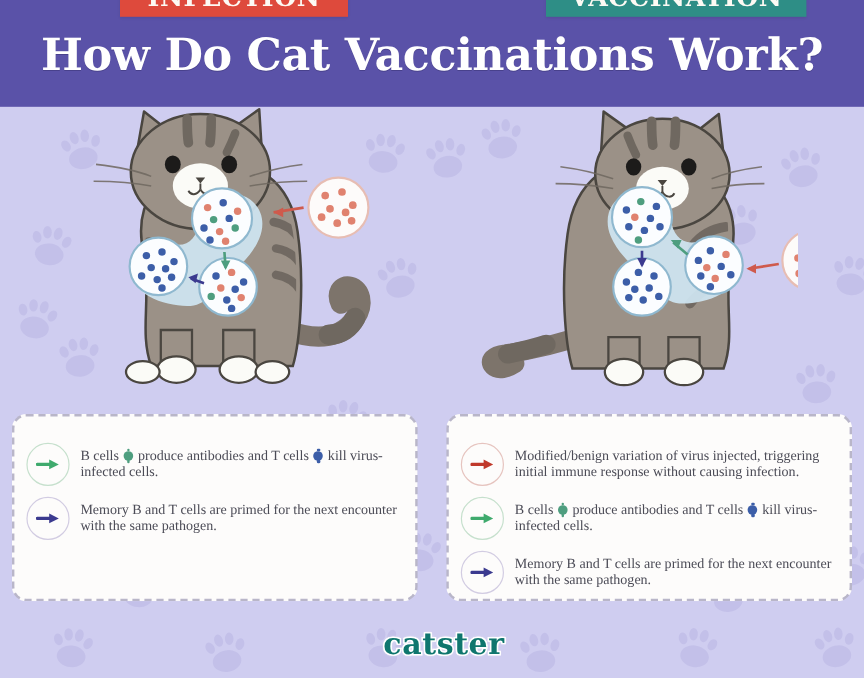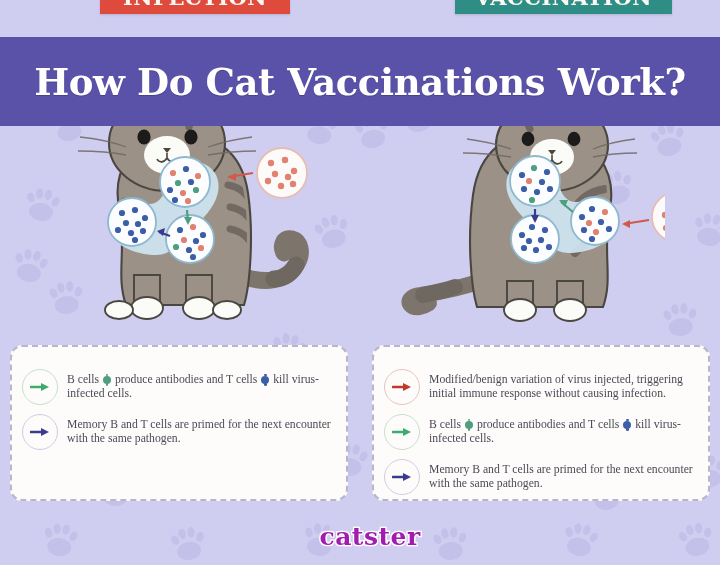--- a/index.html
+++ b/index.html
@@ -385,21 +385,21 @@
         <svg width="40" height="40" viewBox="0 0 40 40">
           <ellipse cx="20" cy="27" rx="12" ry="9" fill="#b4b0e0"></ellipse>
           <ellipse cx="8" cy="14" rx="3.6" ry="5" fill="#b4b0e0" transform="rotate(-22 8 14)"></ellipse>
           <ellipse cx="16" cy="9" rx="3.6" ry="5.2" fill="#b4b0e0" transform="rotate(-8 16 9)"></ellipse>
           <ellipse cx="25" cy="9" rx="3.6" ry="5.2" fill="#b4b0e0" transform="rotate(8 25 9)"></ellipse>
           <ellipse cx="33" cy="15" rx="3.6" ry="5" fill="#b4b0e0" transform="rotate(24 33 15)"></ellipse>
         </svg>
       </div>
     </div>
 
-  <div id="titlebar" style="background: rgb(90, 82, 168); margin-top: 37px;">
+  <div id="titlebar" style="background: rgb(90, 82, 168);">
     <div id="title" style="color: rgb(255, 255, 255);">How Do Cat Vaccinations Work?</div>
   </div>
 
   <div id="illus">
 
     <div class="catwrap" id="cat-left">
       <svg viewBox="0 0 300 240" xmlns="http://www.w3.org/2000/svg">
         <defs>
           <clipPath id="bodyclipL">
             <path d="M60 120 C52 80 70 58 110 54 C150 50 178 66 184 104 C190 142 186 190 180 212 L70 214 C60 186 64 152 60 120 Z"></path>
@@ -696,16 +696,16 @@
             </svg>
         </span>
         <span class="btext"><span>Memory B and T cells are primed for the next encounter with the same pathogen.</span></span>
       </div>
 
     </div>
   </div>
   <div class="panel-tag" id="tag-vaccination" style="background: rgb(46, 142, 134);">VACCINATION</div>
 
   <div id="footer">
-    <div id="logo" style="color: #a21caf; margin-left: 20px;">catster</div>
+    <div id="logo" style="color: #0f766e; margin-left: 20px;">catster</div>
   </div>
 
 </div>
 
 </body></html>

